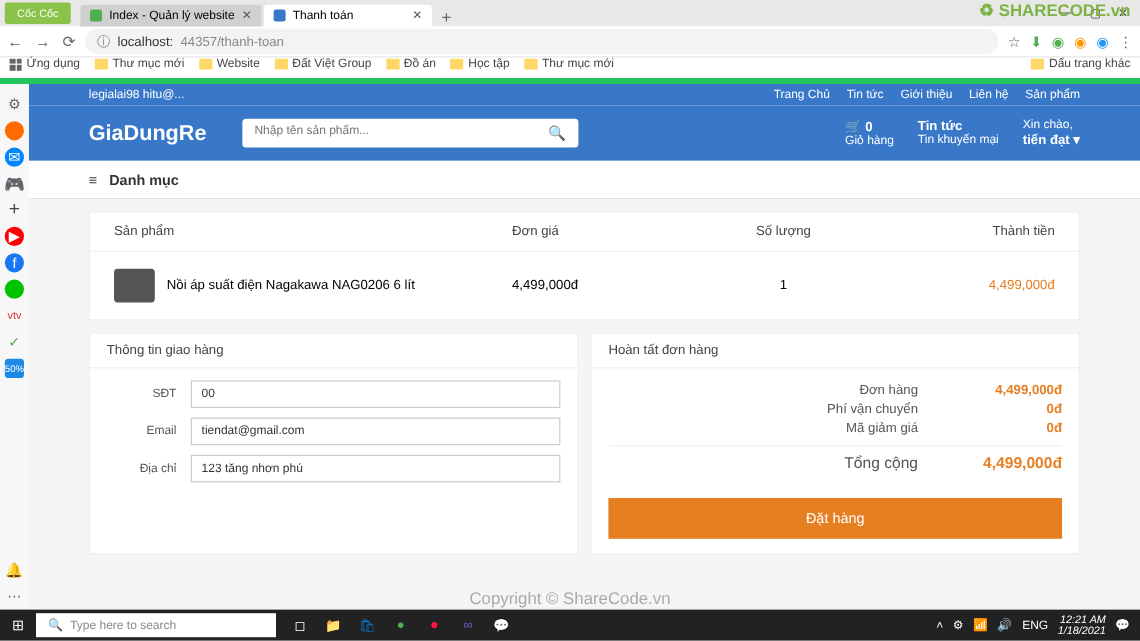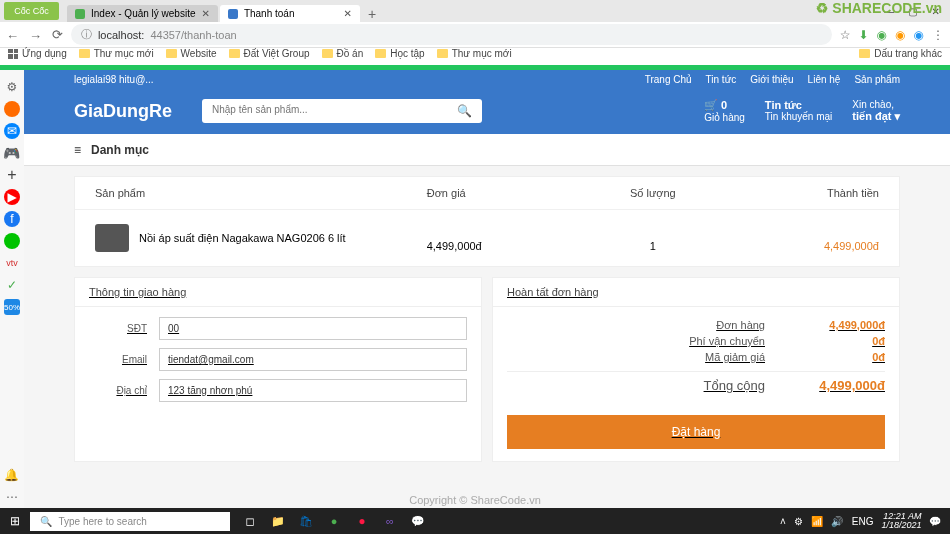--- a/index.html
+++ b/index.html
@@ -59,46 +59,46 @@
 .pagebody { background: #f5f5f5; padding: 10px 50px; height: calc(100% - 96px); }
 .card { background: #fff; border: 1px solid #eee; }
 
 
 .table { width: 100%; }
 .thead { display: flex; padding: 10px 20px; font-size: 11px; color: #444; }
 .thead > div:nth-child(1) { flex: 2.2; }
 .thead > div:nth-child(2) { flex: 1; }
 .thead > div:nth-child(3) { flex: 1; text-align: center; }
 .thead > div:nth-child(4) { flex: 1; text-align: right; }
-.trow { display: flex; padding: 14px 20px; align-items: flex-end; border-top: 1px solid #f0f0f0; font-size: 11px; }
+.trow { display: flex; padding: 14px 20px; align-items: center; border-top: 1px solid #f0f0f0; font-size: 11px; }
 .trow > div:nth-child(1) { flex: 2.2; display: flex; align-items: center; gap: 10px; }
 .trow > div:nth-child(2) { flex: 1; }
 .trow > div:nth-child(3) { flex: 1; text-align: center; }
 .trow > div:nth-child(4) { flex: 1; text-align: right; color: #e67e22; }
 .prodimg { width: 34px; height: 28px; background: #555; border-radius: 3px; }
 
 
-.lower { display: flex; gap: 10px; margin-top: 10px; text-decoration: underline; }
+.lower { display: flex; gap: 10px; margin-top: 10px; }
 .lower .left, .lower .right { flex: 1; background: #fff; border: 1px solid #eee; }
 .panelh { padding: 8px 14px; font-size: 11px; border-bottom: 1px solid #eee; color: #444; }
 .form { padding: 10px 14px; }
 .form .row { display: flex; align-items: center; margin-bottom: 8px; }
 .form .row label { width: 70px; font-size: 10px; color: #555; text-align: right; padding-right: 12px; }
 .form .row input { flex: 1; border: 1px solid #ccc; padding: 5px 8px; font-size: 10px; color: #333; }
 
 .summary { padding: 10px 14px; }
 .summary .srow { display: flex; justify-content: flex-end; gap: 30px; font-size: 11px; padding: 2px 0; }
 .summary .srow .lbl { color: #555; }
 .summary .srow .val { width: 90px; text-align: right; color: #e67e22; font-weight: 600; }
 .summary .total { border-top: 1px solid #eee; margin-top: 6px; padding-top: 6px; font-size: 13px; }
 .orderbtn { background: #e67e22; color: #fff; text-align: center; padding: 10px; margin: 10px 14px 12px; font-size: 12px; cursor: pointer; }
 
 
 .wm { position: absolute; top: 0; right: 8px; font-size: 14px; font-weight: bold; color: #7cb342; }
-.wm2 { position: absolute; bottom: 28px; left: 50%; transform: translateX(-50%); font-size: 11px; color: #aaa; }
+.wm2 { position: absolute; bottom: 28px; left: 50%; transform: translateX(-50%); font-size: 14px; color: #aaa; }
 
 
 .taskbar { position: absolute; bottom: 0; left: 0; right: 0; height: 26px; background: #222; display: flex; align-items: center; color: #fff; font-size: 10px; }
 .taskbar .start { width: 30px; text-align: center; font-size: 12px; }
 .taskbar .search { background: #fff; color: #888; padding: 4px 10px; width: 200px; display: flex; align-items: center; gap: 6px; }
 .taskbar .tbicons { display: flex; gap: 8px; margin-left: 10px; }
 .taskbar .tbicon { width: 20px; height: 18px; display: flex; align-items: center; justify-content: center; font-size: 11px; }
 .taskbar .tray { margin-left: auto; display: flex; gap: 8px; align-items: center; padding-right: 8px; }
 .taskbar .clock { text-align: right; line-height: 1; font-size: 9px; font-style: italic; }
 </style>

